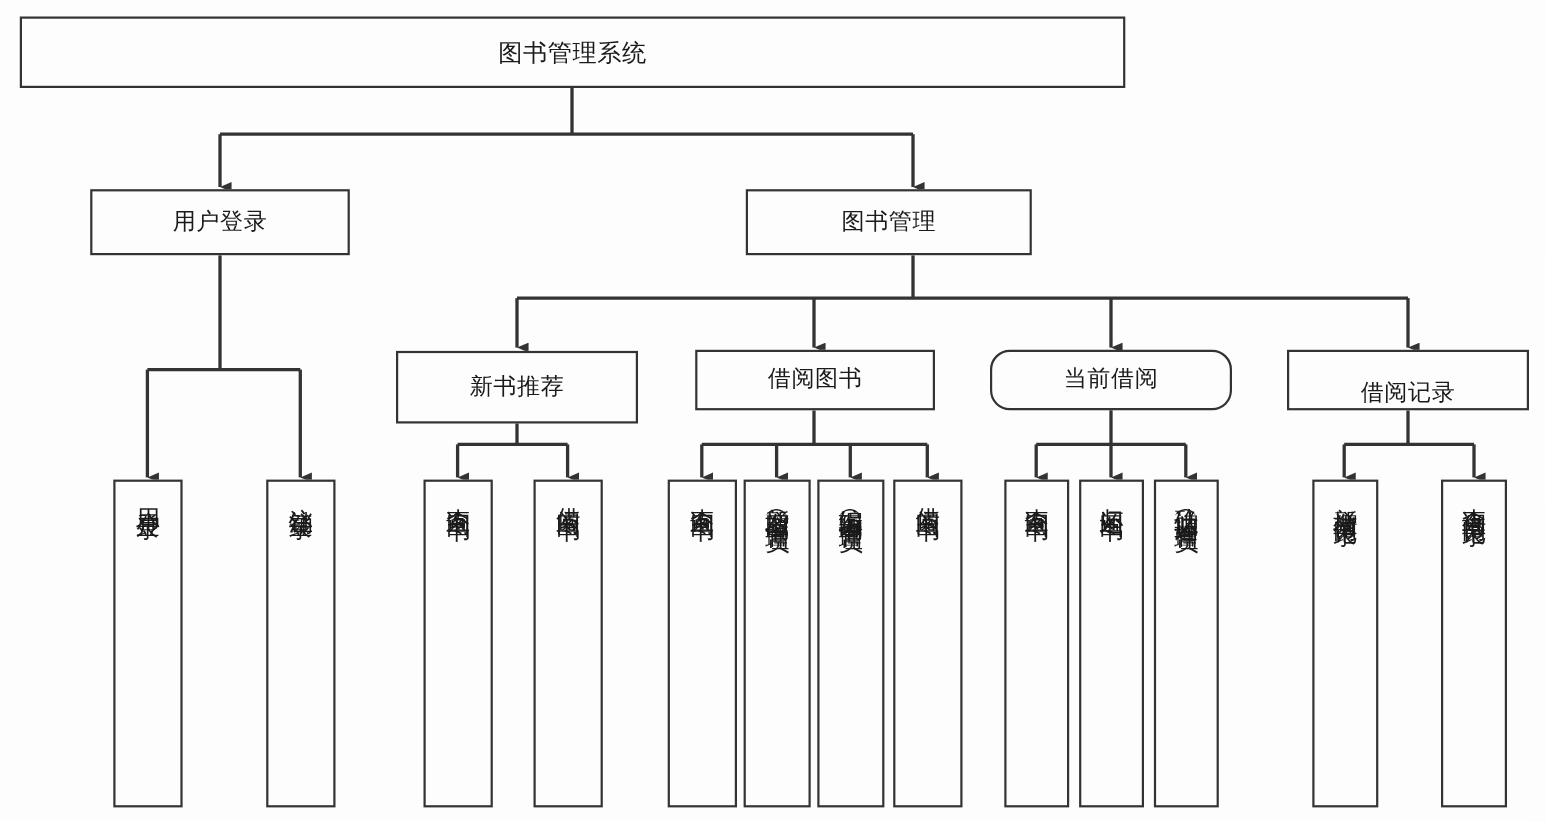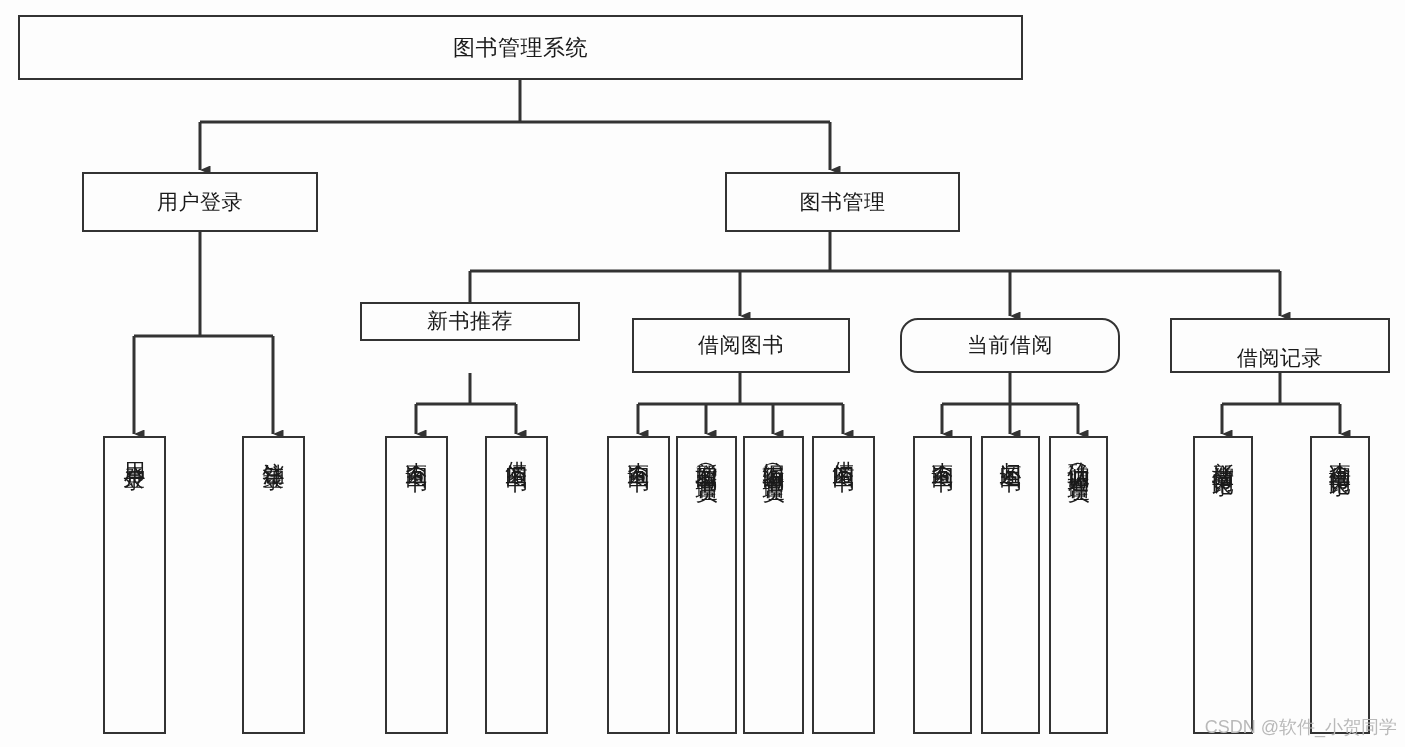--- a/index.html
+++ b/index.html
@@ -115,24 +115,24 @@
       </g>
   </svg>
 
   <div id="node-layer">
       <div class="node horizontal" id="root-node" style="left: 18px; top: 15px; width: 1005px; height: 65px;">
         <span class="node-label">图书管理系统</span>
       </div>
       <div class="node horizontal" id="user-login-node" style="left: 82px; top: 172px; width: 236px; height: 60px;">
         <span class="node-label">用户登录</span>
       </div>
-      <div class="node horizontal" id="book-manage-node" style="left: 725px; top: 172px; width: 235px; height: 60px;">
+      <div class="node horizontal" id="book-manage-node" style="left: 678px; top: 172px; width: 260px; height: 60px;">
         <span class="node-label">图书管理</span>
       </div>
-      <div class="node horizontal" id="new-book-rec-node" style="left: 360px; top: 302px; width: 220px; height: 39px;">
+      <div class="node horizontal" id="new-book-rec-node" style="left: 360px; top: 319px; width: 220px; height: 66px;">
         <span class="node-label">新书推荐</span>
       </div>
       <div class="node horizontal" id="book-borrow-node" style="left: 632px; top: 318px; width: 218px; height: 55px;">
         <span class="node-label">借阅图书</span>
       </div>
       <div class="node horizontal" id="current-borrow-node" style="left: 900px; top: 318px; width: 220px; height: 55px; border-radius: 18px;">
         <span class="node-label">当前借阅</span>
       </div>
       <div class="node horizontal" id="borrow-record-node" style="left: 1170px; top: 318px; width: 220px; height: 55px; align-items: flex-end;">
         <span class="node-label">借阅记录</span>
@@ -171,15 +171,14 @@
         <span class="node-label">确认归还（管理员）</span>
       </div>
       <div class="node vertical" id="leaf-add-record-node" style="left: 1193px; top: 436px; width: 60px; height: 298px;">
         <span class="node-label">新增借阅记录</span>
       </div>
       <div class="node vertical" id="leaf-query-record-node" style="left: 1310px; top: 436px; width: 60px; height: 298px;">
         <span class="node-label">查询借阅记录</span>
       </div>
     </div>
 
-  <div id="watermark">CSDN @软件_小贺同学</div>
 
 </div>
 
 </body></html>

